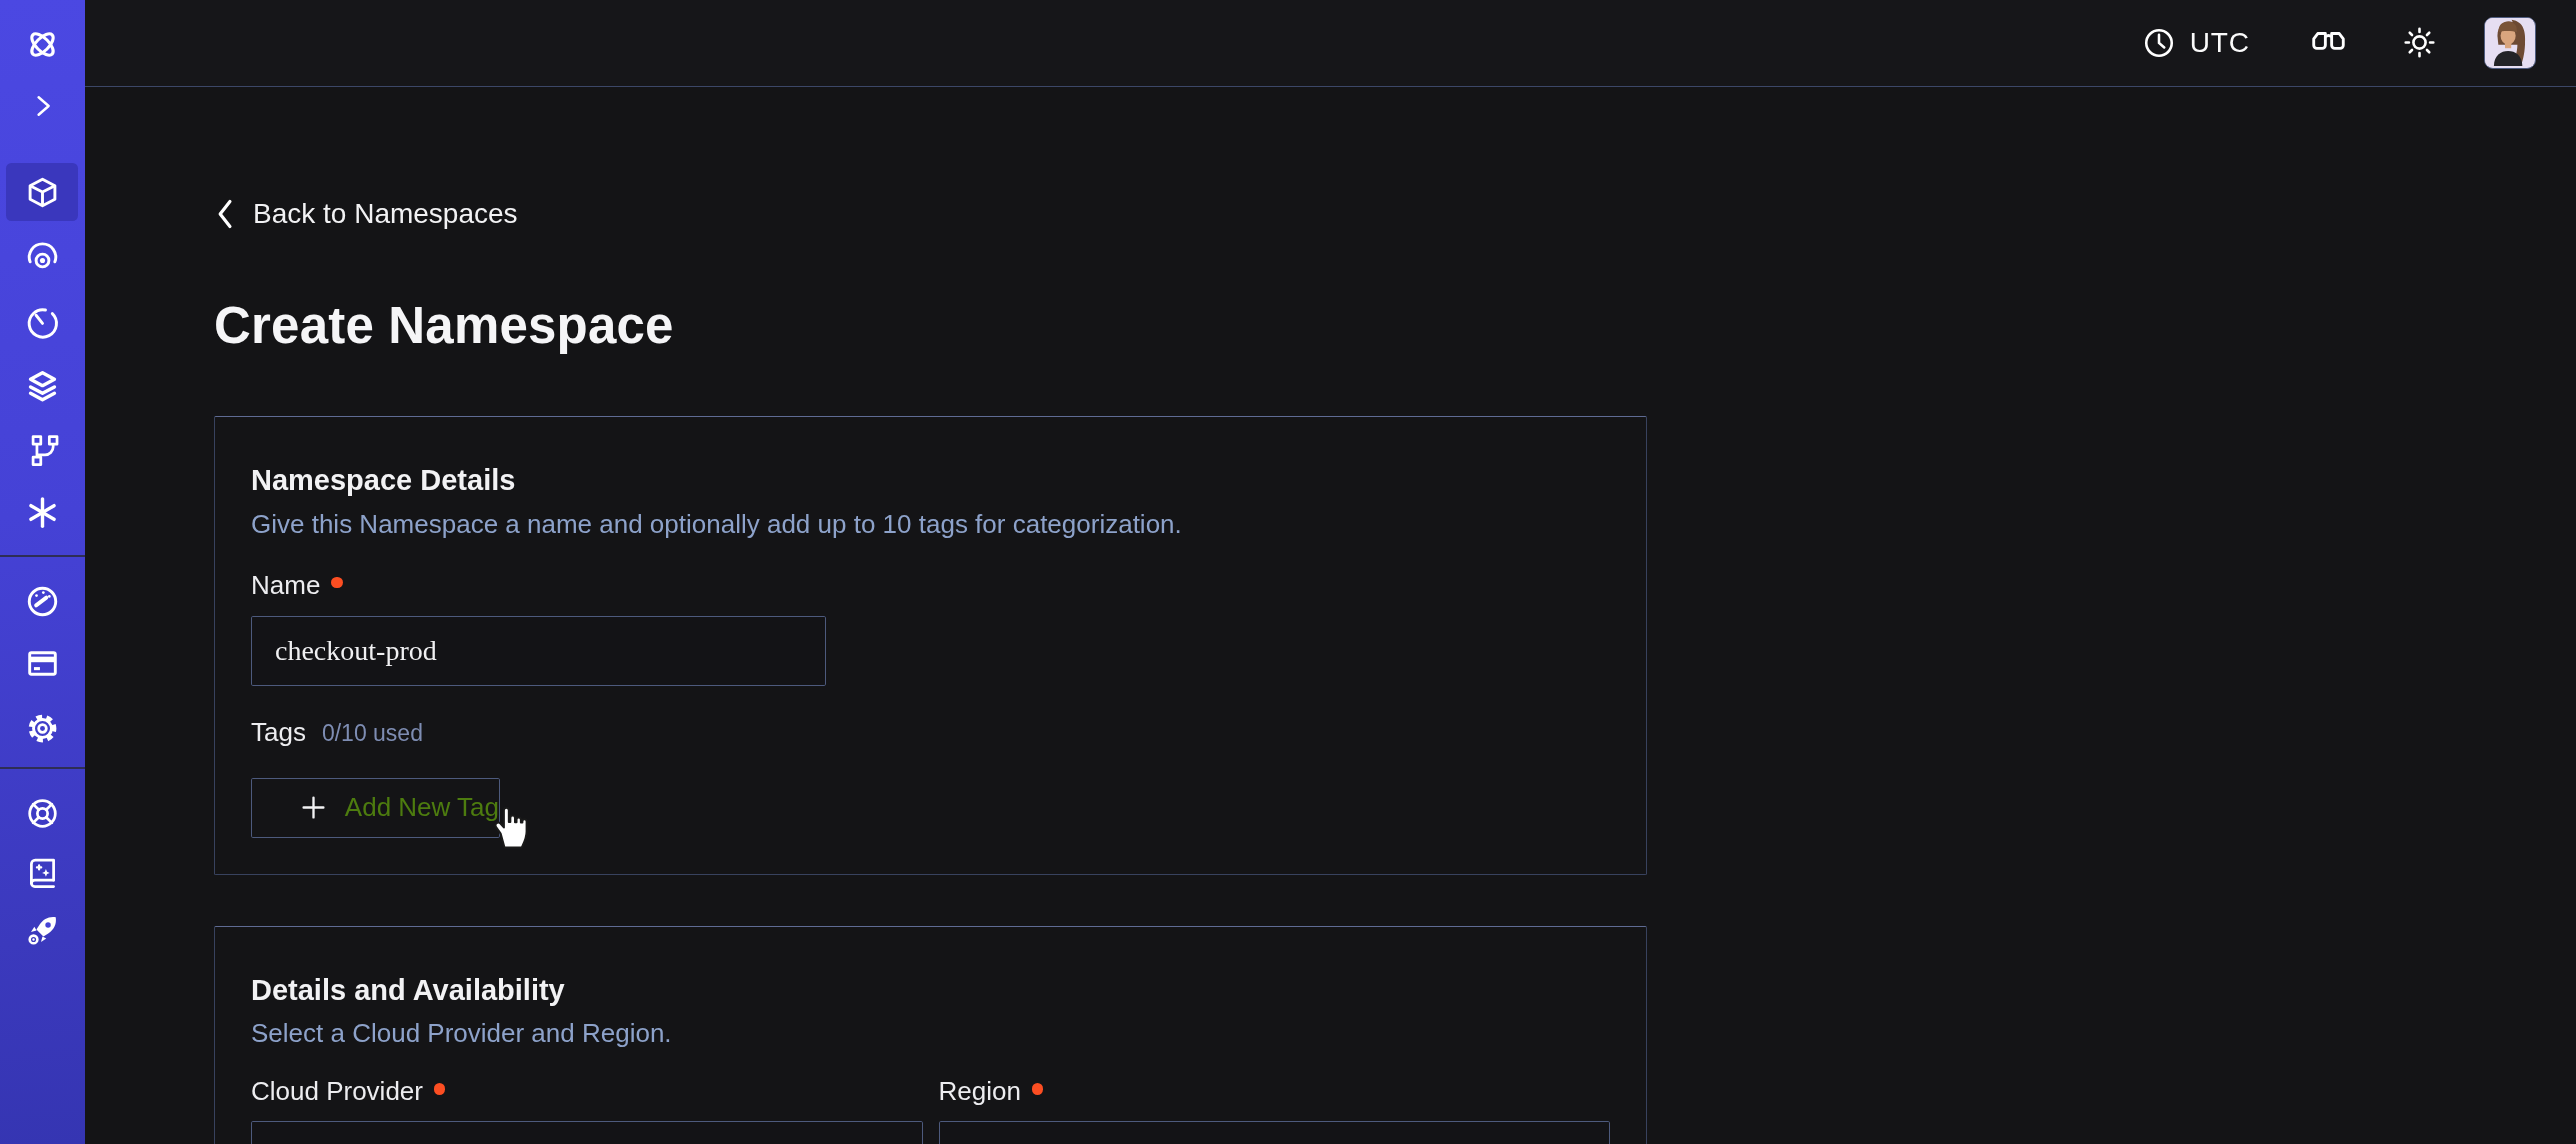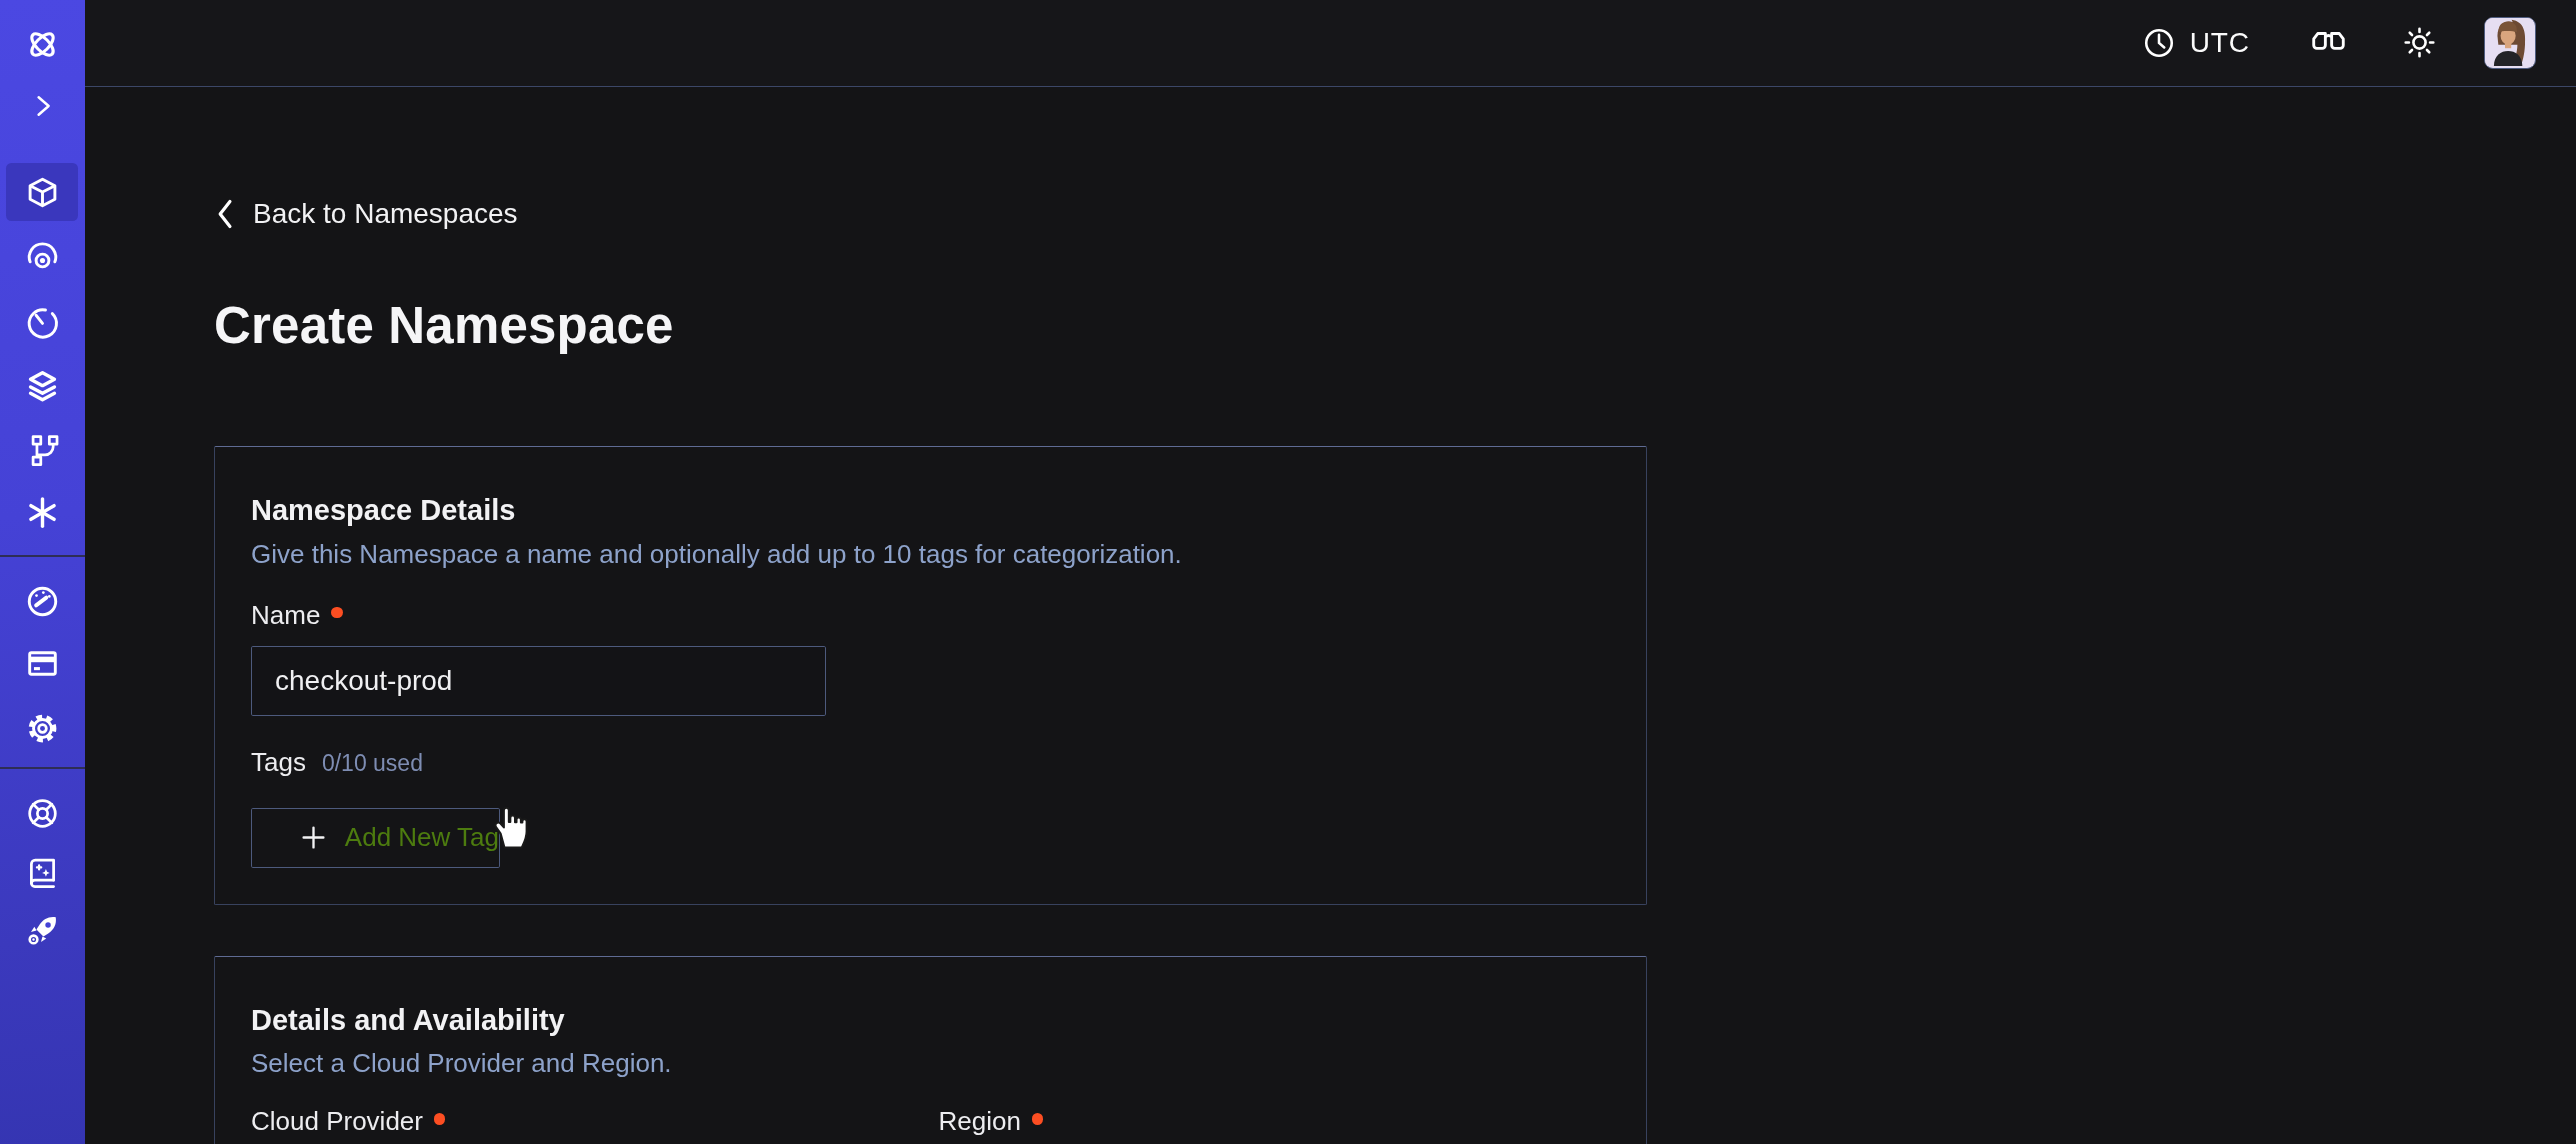--- a/index.html
+++ b/index.html
@@ -49,31 +49,31 @@
     position:absolute; left:85px; top:87px; right:0; bottom:0;
     padding:109px 15px 0 129px;
   }
   .back-link { display:inline-flex; align-items:center; gap:16px; cursor:pointer; height:36px; }
   .back-link span { font-size:28px; font-weight:400; color:#f2f2f4; }
   .page-title { margin-top:63px; font-size:51px; font-weight:700; letter-spacing:0.2px; color:#f5f5f7; }
   .card {
     width:1433px; border:0.9px solid #38425e; border-top-color:#5f6b93;
     border-radius:1.8px; padding:47px 36px 36px 36px; background:transparent;
   }
-  .card-1 { margin-top:91px; }
+  .card-1 { margin-top:61px; }
   .card-2 { margin-top:51px; height:537px; }
   .card-title { font-size:29px; font-weight:600; color:#f2f2f4; }
   .card-sub { margin-top:11.6px; font-size:26px; font-weight:400; color:#8da2ca; }
   .field-label-row { display:flex; align-items:center; gap:10.7px; }
   .field-label { font-size:26px; font-weight:500; color:#ededf0; }
   .req-dot { width:11.6px; height:11.6px; border-radius:50%; background:#fc4e22; margin-top:-5.4px; }
   .text-input {
     margin-top:15px; width:575px; height:70px; background:#131316;
     border:0.9px solid #4d5a7d; border-radius:1.8px; color:#f0f0f2;
-    font-size:28px; font-family:Liberation Sans, sans-serif; padding:0 23px; outline:none; display:block;
+    font-size:28px; font-family:Liberation Serif, serif; padding:0 23px; outline:none; display:block;
   }
   .tags-row { margin-top:31px; display:flex; align-items:baseline; gap:16px; }
   .tags-counter { font-size:23px; color:#7e8db3; }
   .add-tag-btn {
     margin-top:30px; width:249px; height:60px; background:transparent;
     border:0.9px solid #4d5a7d; border-radius:1.8px; color:#4d7c0f;
     display:flex; align-items:center; justify-content:flex-end; gap:18px;
     font-size:26px; font-weight:500; font-family:inherit; cursor:pointer;
   }
   .labels-grid { margin-top:27px; display:flex; gap:16px; }

